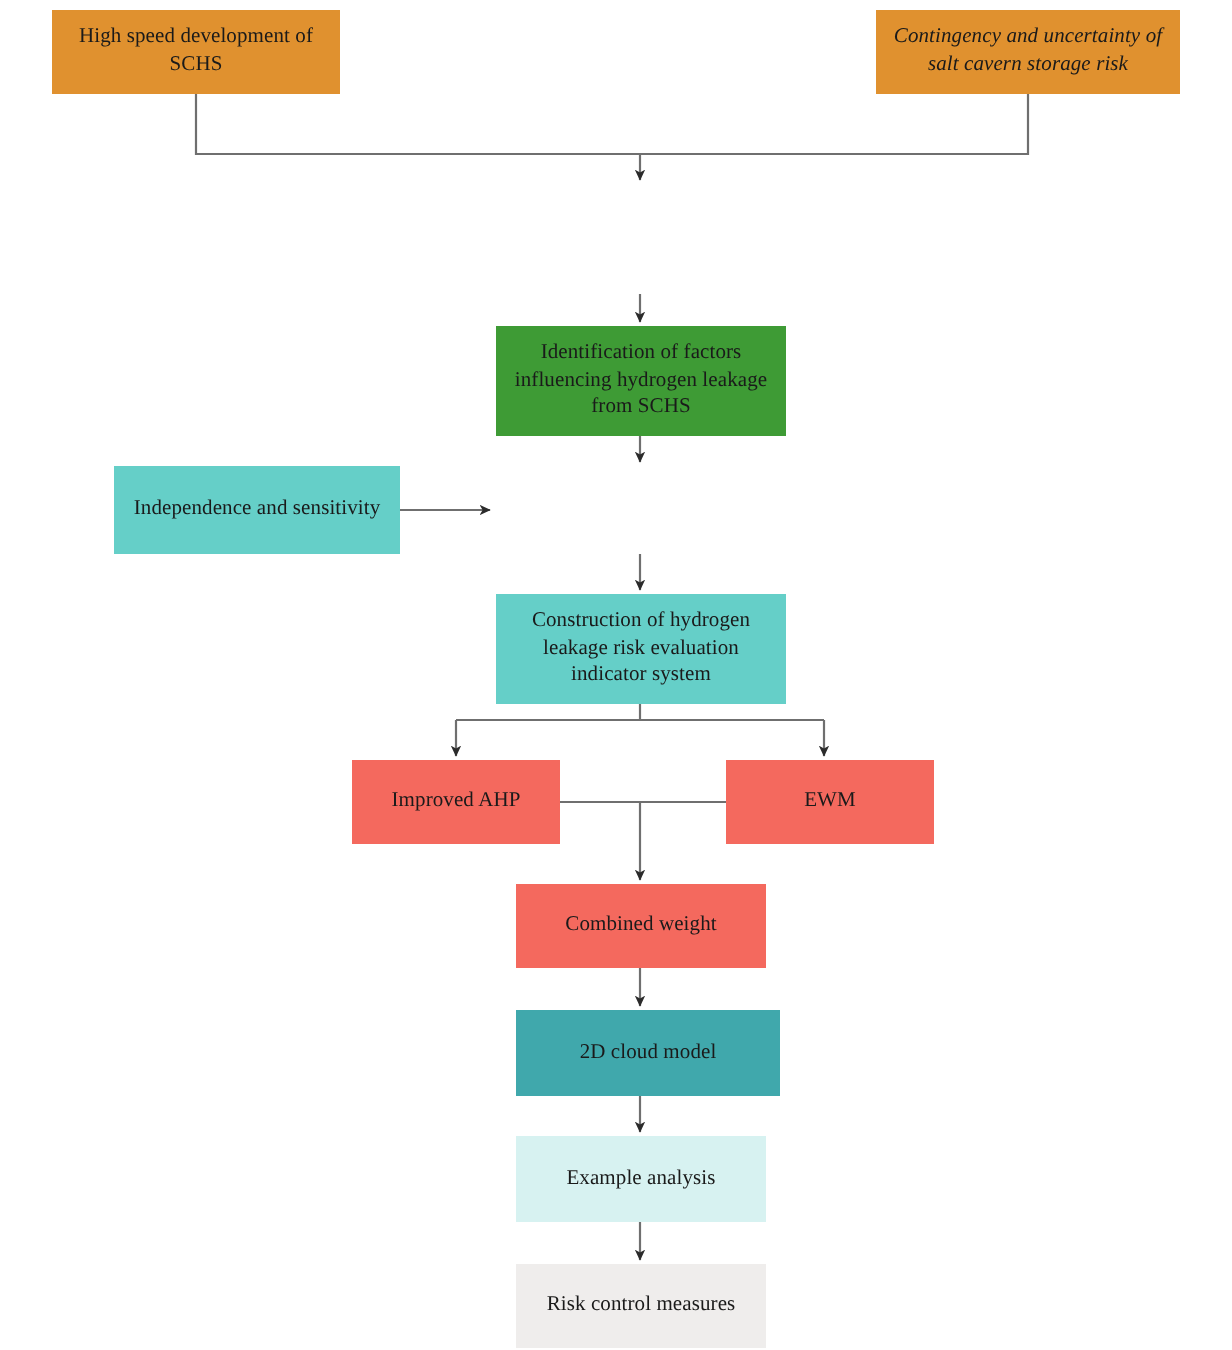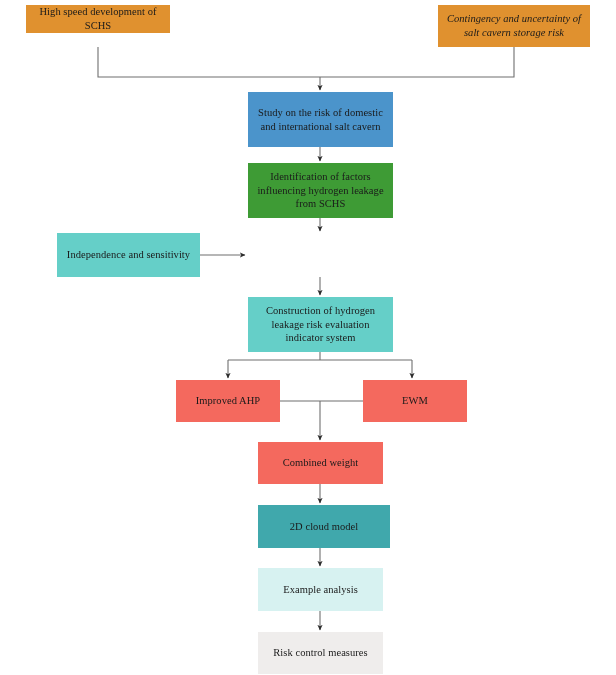--- a/index.html
+++ b/index.html
@@ -68,28 +68,25 @@
 
       <path d="M280,401 L363,401"></path>
       <path d="M320,401 L320,440" marker-end="url(#arrowhead)"></path>
 
       <path d="M320,484 L320,503" marker-end="url(#arrowhead)"></path>
       <path d="M320,548 L320,566" marker-end="url(#arrowhead)"></path>
       <path d="M320,611 L320,630" marker-end="url(#arrowhead)"></path>
     </g>
   </svg>
 
-  <div class="node" style="left: 26px; top: 5px; width: 144px; height: 28px; background: rgb(224, 145, 47);">
+  <div class="node" style="left: 26px; top: 5px; width: 144px; height: 42px; background: rgb(224, 145, 47);">
     <span>High speed development of SCHS</span>
   </div>
   <div class="node" style="left: 438px; top: 5px; width: 152px; height: 42px; background: rgb(224, 145, 47); font-style: italic;">
     <span>Contingency and uncertainty of salt cavern storage risk</span>
-  </div>
-  <div class="node" style="left: 248px; top: 92px; width: 145px; height: 55px; background: rgb(75, 148, 203);">
-    <span>Study on the risk of domestic and international salt cavern</span>
   </div>
   <div class="node" style="left: 248px; top: 163px; width: 145px; height: 55px; background: rgb(62, 155, 53);">
     <span>Identification of factors influencing hydrogen leakage from SCHS</span>
   </div>
   <div class="node" style="left: 57px; top: 233px; width: 143px; height: 44px; background: rgb(101, 207, 200);">
     <span>Independence and sensitivity</span>
   </div>
   <div class="node" style="left: 248px; top: 297px; width: 145px; height: 55px; background: rgb(101, 207, 200);">
     <span>Construction of hydrogen leakage risk evaluation indicator system</span>
   </div>

